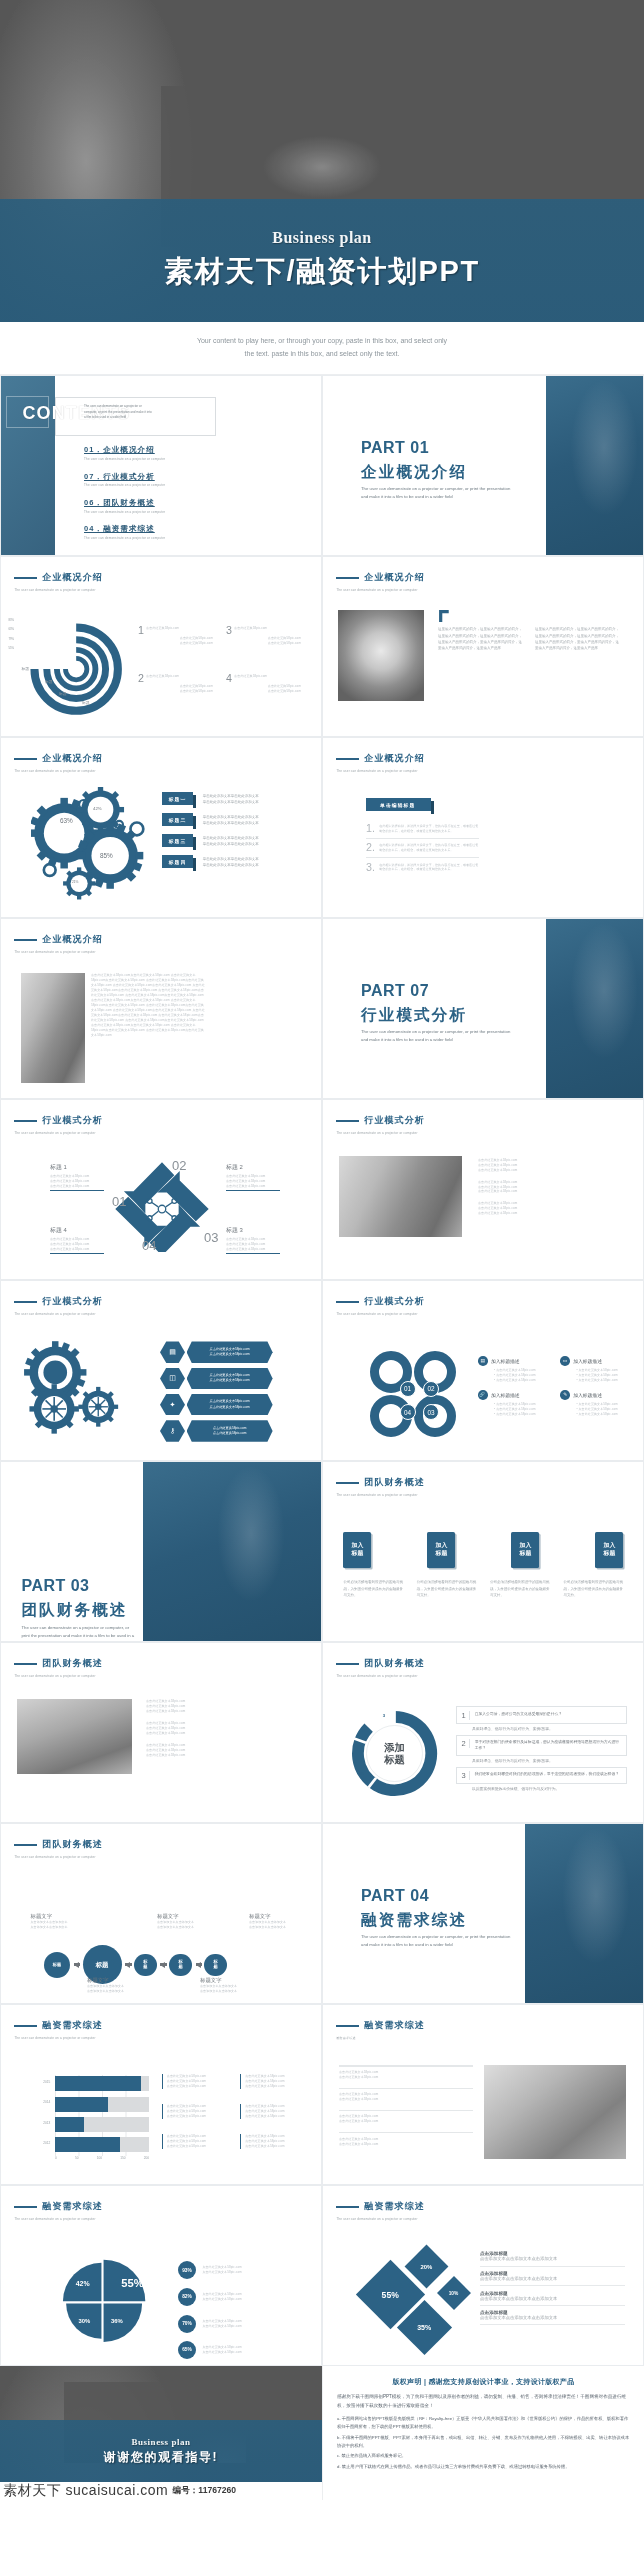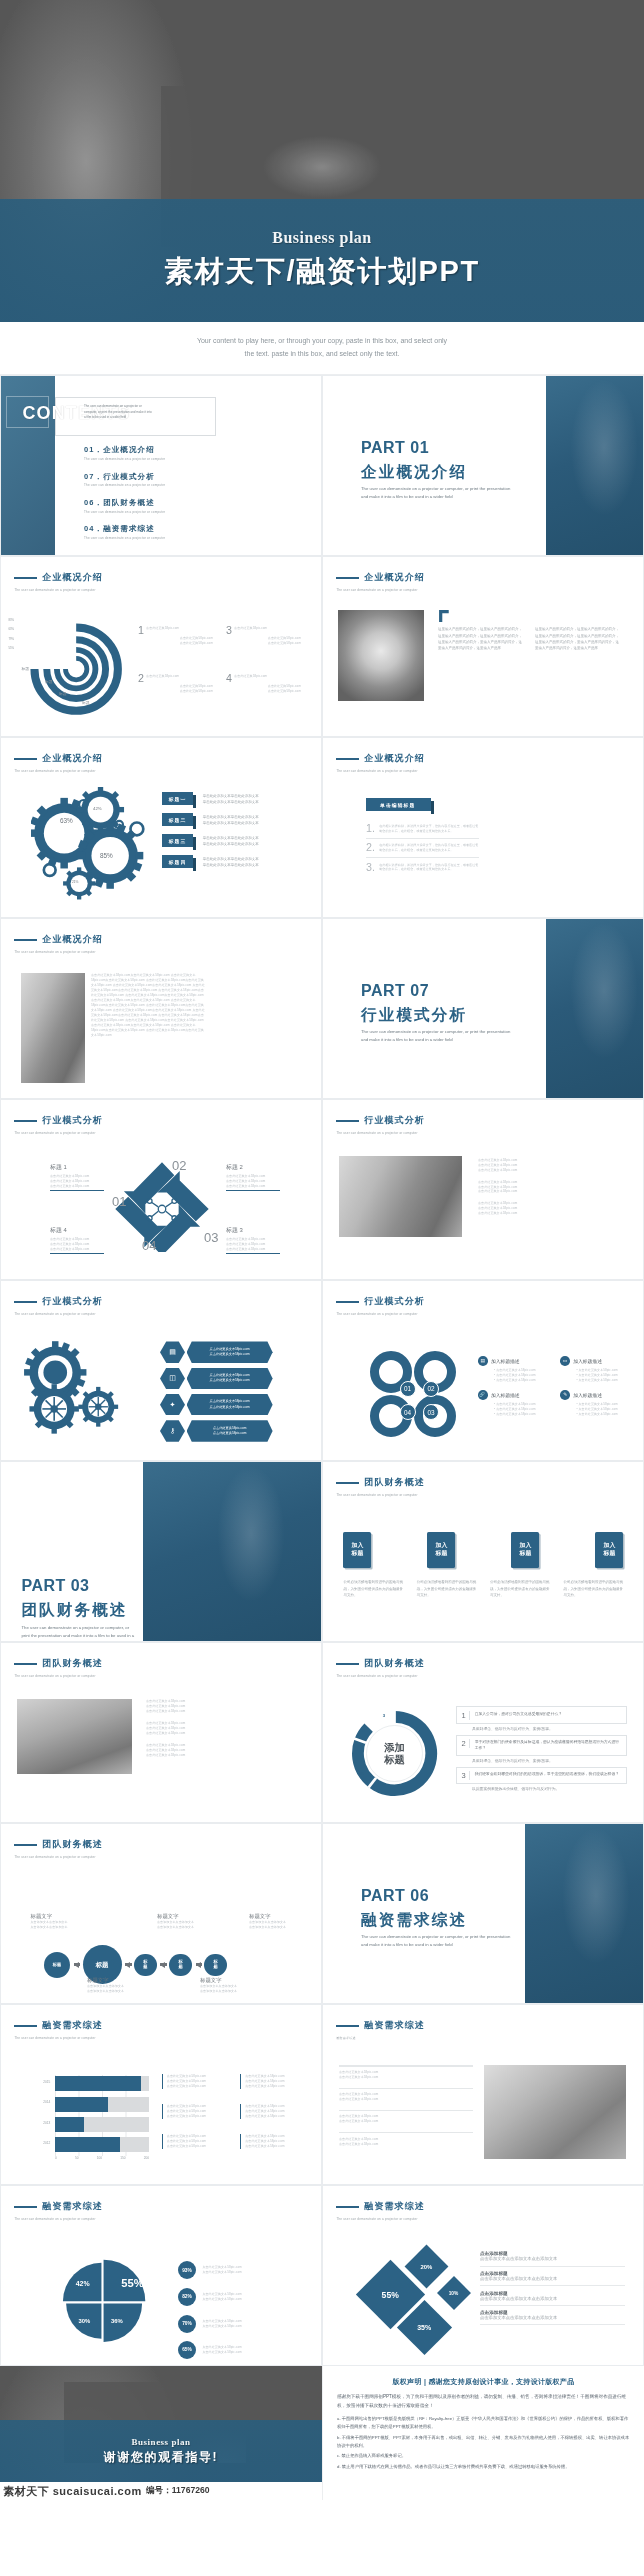--- a/index.html
+++ b/index.html
@@ -48,21 +48,21 @@
   .toc { background:#fff; }
   .toc .tint-l { position:absolute; left:0; top:0; width:54px; height:100%;
         background:linear-gradient(135deg,#3e7392,#2c5a78); opacity:.95;}
   .toc .ghost { position:absolute; left:5.4px; top:19.3px; width:43px; height:32px; border:0.5px solid rgba(255,255,255,.35);}
   .toc-box { position:absolute; left:54px; top:20.4px; width:161px; height:39px; border:0.5px solid #d9dde0; }
   .toc-word { position:absolute; left:21.5px; top:27px; font-size:18px; font-weight:bold; color:#fff;
       letter-spacing:1.1px; text-shadow:0 0 1.1px rgba(0,0,0,.25); font-family:"Liberation Sans",sans-serif;}
   .toc-desc { position:absolute; left:83px; top:28px; width:70px; font-size:3px; color:#7d868c; line-height:1.8;}
   .toc-list { position:absolute; left:83px; top:69px; }
   .toc-item { margin-bottom:10.7px; }
-  .toc-item .t { font-size:7.5px; font-weight:bold; color:#2c5a78; letter-spacing:1.1px; }
+  .toc-item .t { font-size:7.5px; font-weight:bold; color:#2c5a78; letter-spacing:1.1px;text-decoration:underline; }
   .toc-item .s { font-size:3px; color:#9aa2a7; margin-top:1.6px; letter-spacing:0.2px;}
 
   
   .part { background:#fff; }
   .part .photo { position:absolute; right:0; top:0; width:97px; height:100%;
       background:linear-gradient(160deg,#3a6d8c 0%,#2b5a79 45%,#24506c 100%); }
   .part .photo::after{content:"";position:absolute;inset:0;
       background:radial-gradient(ellipse 48px 97px at 60% 40%,rgba(255,255,255,.18),transparent 70%);}
   .part .num { position:absolute; left:38px; top:63px; font-size:16px; font-weight:bold; color:#2c6285; letter-spacing:0.5px;}
   .part .cn  { position:absolute; left:38px; top:86px; font-size:15.6px; font-weight:bold; color:#2c6285; letter-spacing:2.1px;}
@@ -130,21 +130,21 @@
 
   
   .closing { width:644px; height:134px; position:relative; overflow:hidden; }
   .disclaimer { position:absolute; right:0; top:0; width:322px; height:134px; background:#fff;
      border-left:0.5px solid #eceef0; padding:10.7px 14px; }
   .disclaimer h3 { font-size:7px; color:#2c6285; text-align:center; margin-bottom:6.4px; letter-spacing:0.3px;}
   .disclaimer p { font-size:4.6px; color:#56606a; line-height:1.9; margin-bottom:4.3px; }
   .disclaimer li { font-size:4.3px; color:#56606a; line-height:1.85; margin-bottom:2.7px; list-style:none;}
   .footer { position:absolute; left:0; bottom:0; width:322px; height:18px; background:#fff;
      display:flex; align-items:center; gap:4.3px; padding-left:3.2px; z-index:5;}
-  .footer .fz { font-size:11px; font-weight:bold; color:#3a3a3a; letter-spacing:0.5px;}
+  .footer .fz { font-size:14px; font-weight:normal; color:#3a3a3a; letter-spacing:0.5px;}
   .footer .fd { font-size:8.6px; font-weight:bold; color:#3a3a3a; }
 </style>
 </head>
 <body>
 
 <div class="page">
 
   <div class="cover">
     <div class="cover-photo"></div>
     <div class="cover-hands"></div>
@@ -806,21 +806,21 @@
         <div class="fillertext"><span>点击添加文本点击添加文本</span><br><span>点击添加文本点击添加文本</span></div>
       </div>
       <div style="position:absolute;left:199px;top:153px;width:48px">
         <div style="font-size:5.4px;color:#6f767c">标题文字</div>
         <div class="fillertext"><span>点击添加文本点击添加文本</span><br><span>点击添加文本点击添加文本</span></div>
       </div>
     </div>
 
     <div class="slide part">
       <div class="photo" style="width:118px"></div>
-      <div class="num">PART 06</div>
+      <div class="num">PART 04</div>
       <div class="cn">融资需求综述</div>
       <div class="en">The user can demonstrate on a projector or computer, or print the presentation and make it into a film to be used in a wider field</div>
     </div>
   </div>
 
   <div class="row">
     <div class="slide">
       <div class="hd">
         <span class="bar"></span><span class="title">融资需求综述</span>
         <div class="sub">The user can demonstrate  on a projector or computer</div>

